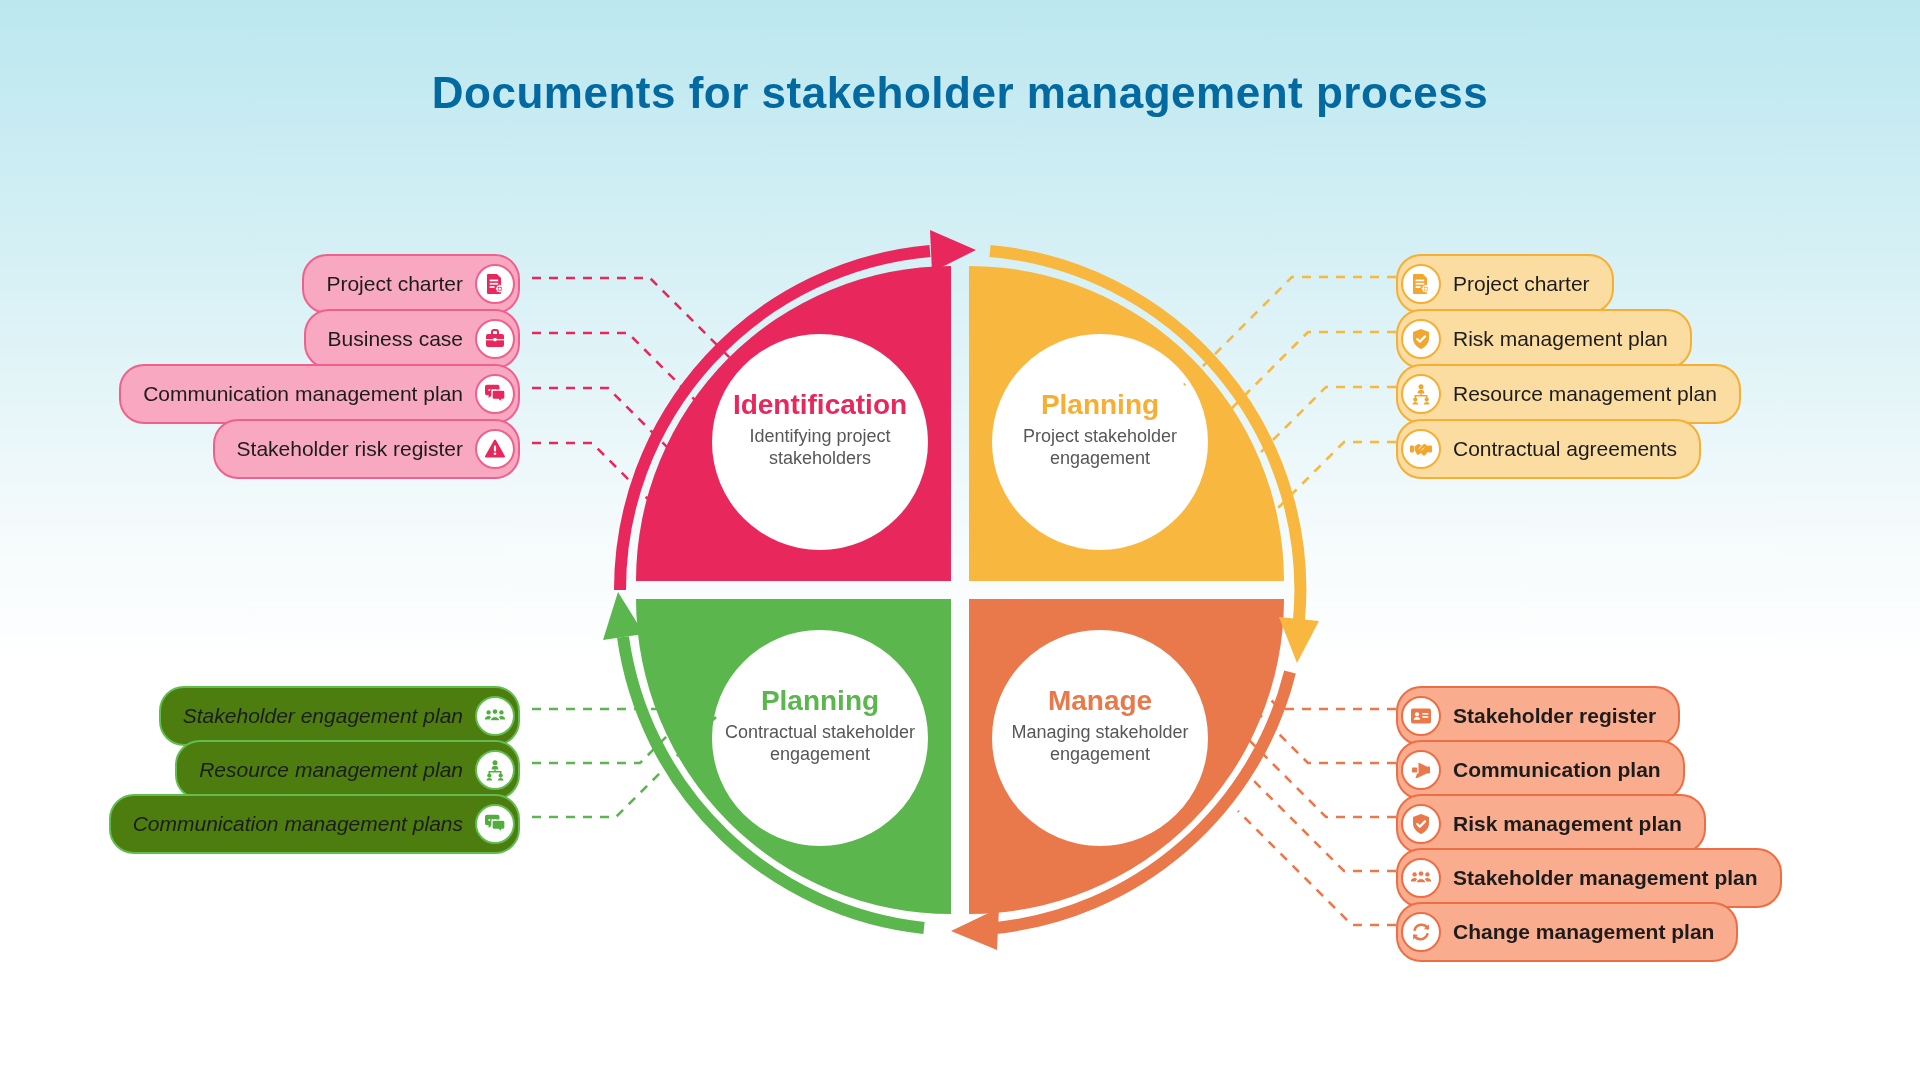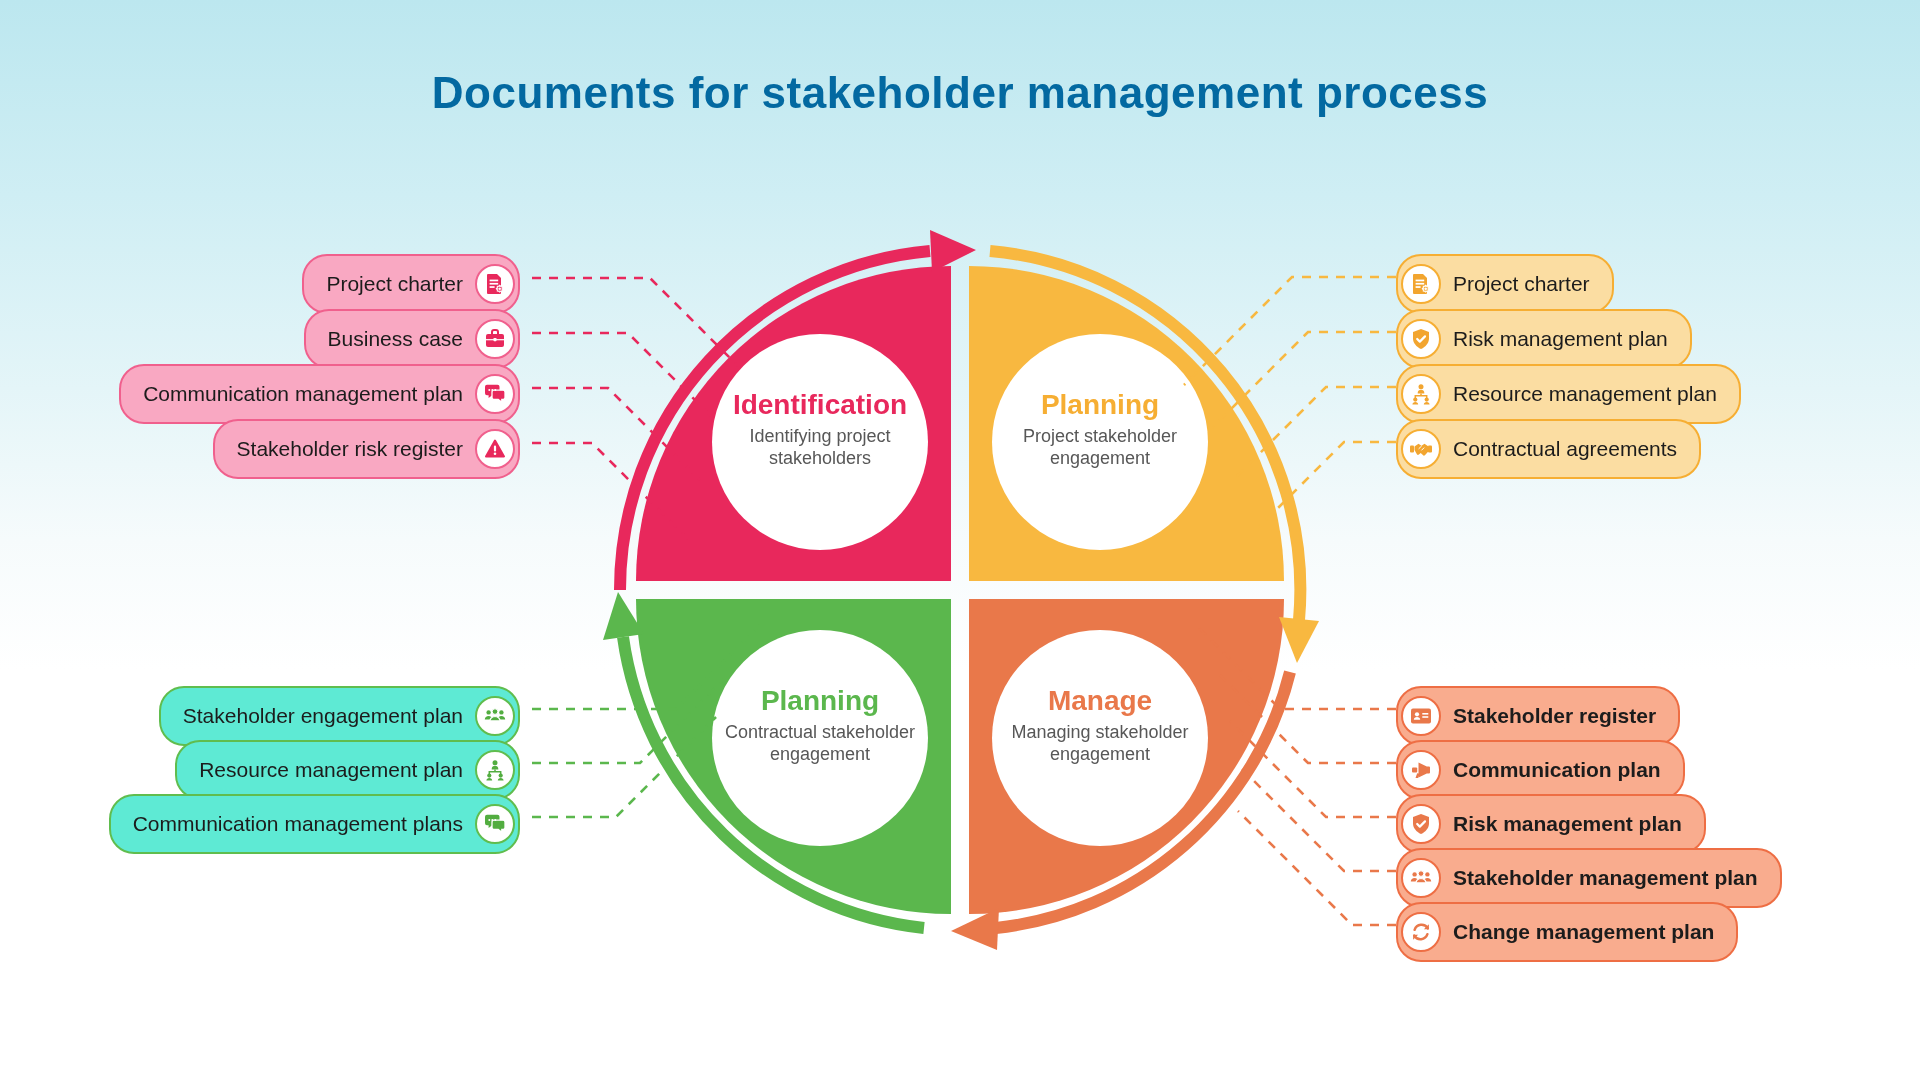--- a/index.html
+++ b/index.html
@@ -35,21 +35,21 @@
   .pill .badge svg{width:24px;height:24px;display:block;}
   .pill.side-left{right:1400px;padding:0 3px 0 22px;}
   .pill.side-left .badge{margin-left:12px;}
   .pill.side-right{left:1396px;padding:0 22px 0 3px;flex-direction:row;}
   .pill.side-right .badge{margin-right:12px;}
 
   .f-pink{background:#f9a8c2;border-color:#f0608d;}
   .f-pink .badge{border-color:#f0608d;color:#e8285c;}
   .f-yellow{background:#fbdda2;border-color:#f6ae33;}
   .f-yellow .badge{border-color:#f6ae33;color:#f2a52f;}
-  .f-green{background:#5eead4;border-color:#60bd4e;}
+  .f-green{background:#4d7c0f;border-color:#60bd4e;font-style:italic;}
   .f-green .badge{border-color:#60bd4e;color:#52ad40;}
   .f-orange{background:#f9ac8e;border-color:#ee6e44;font-weight:bold;}
   .f-orange .badge{border-color:#ee6e44;color:#e9784a;}
 
   .dashgrp{fill:none;stroke-width:2.6;stroke-dasharray:9 8;}
 </style>
 </head>
 <body>
 
 <svg width="0" height="0" style="position:absolute" aria-hidden="true">

